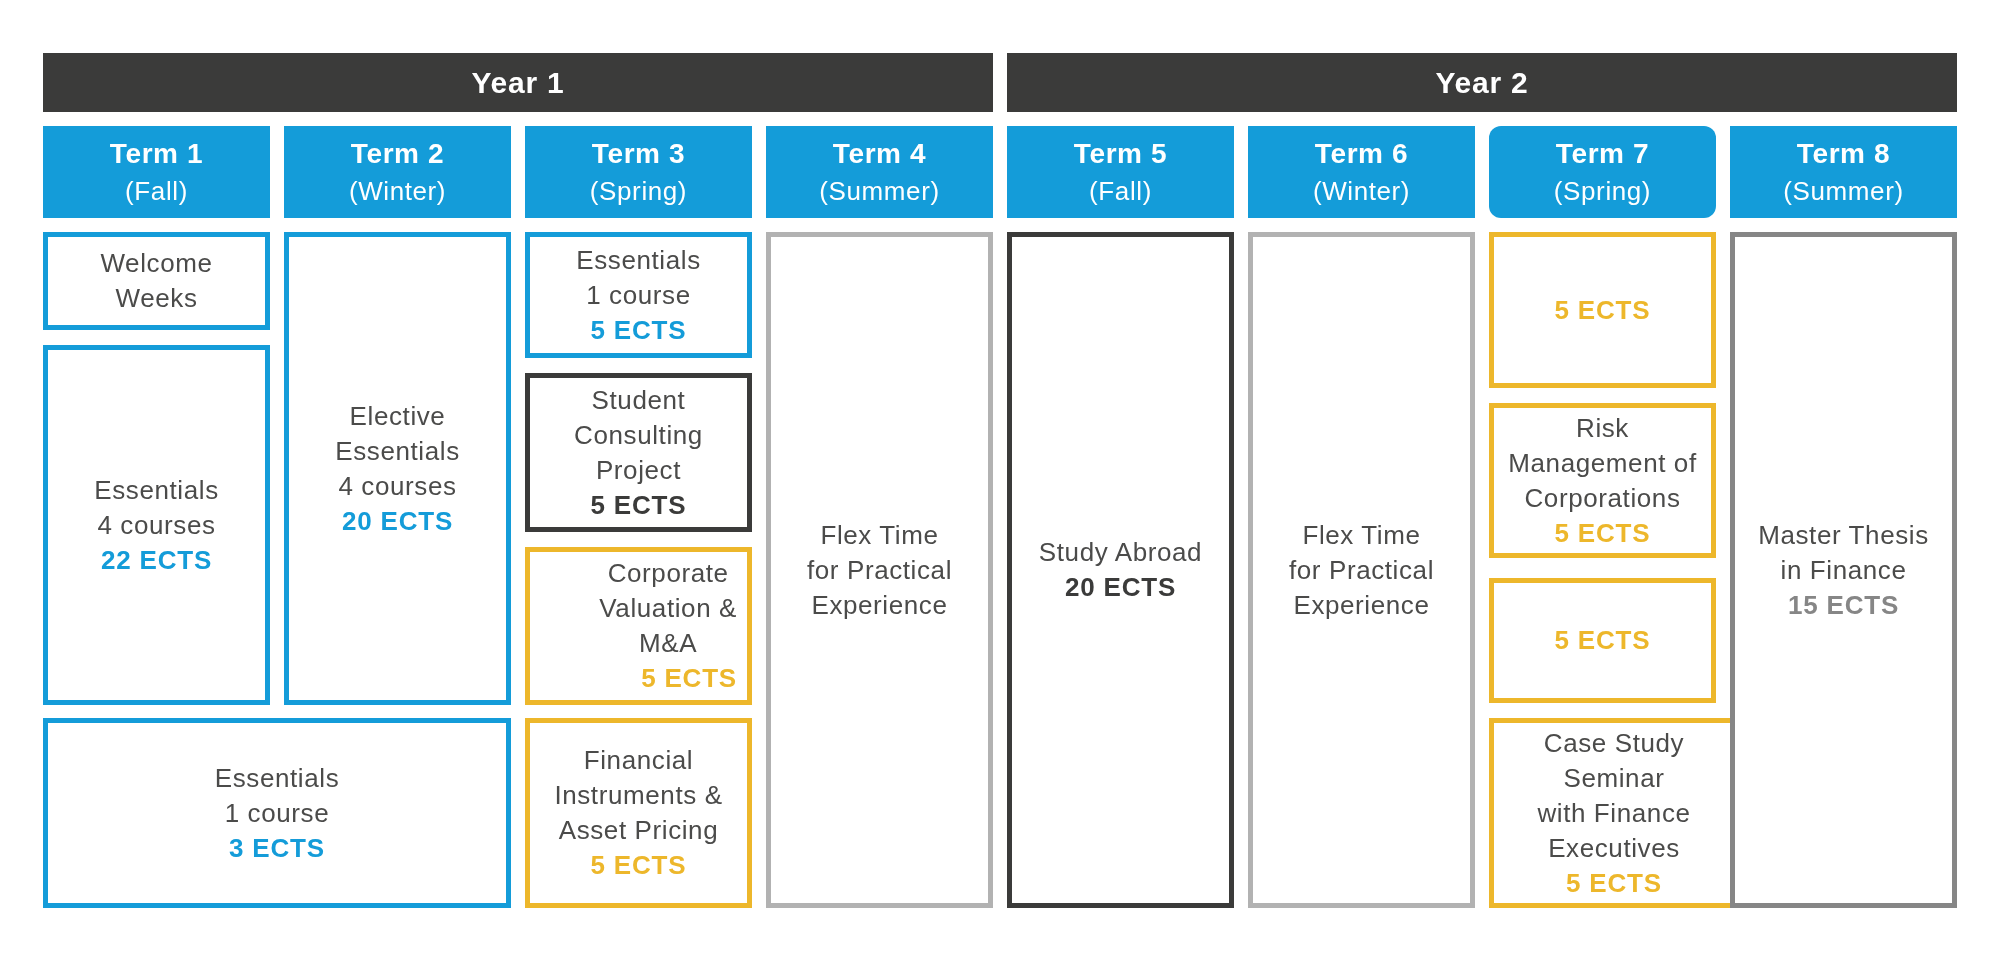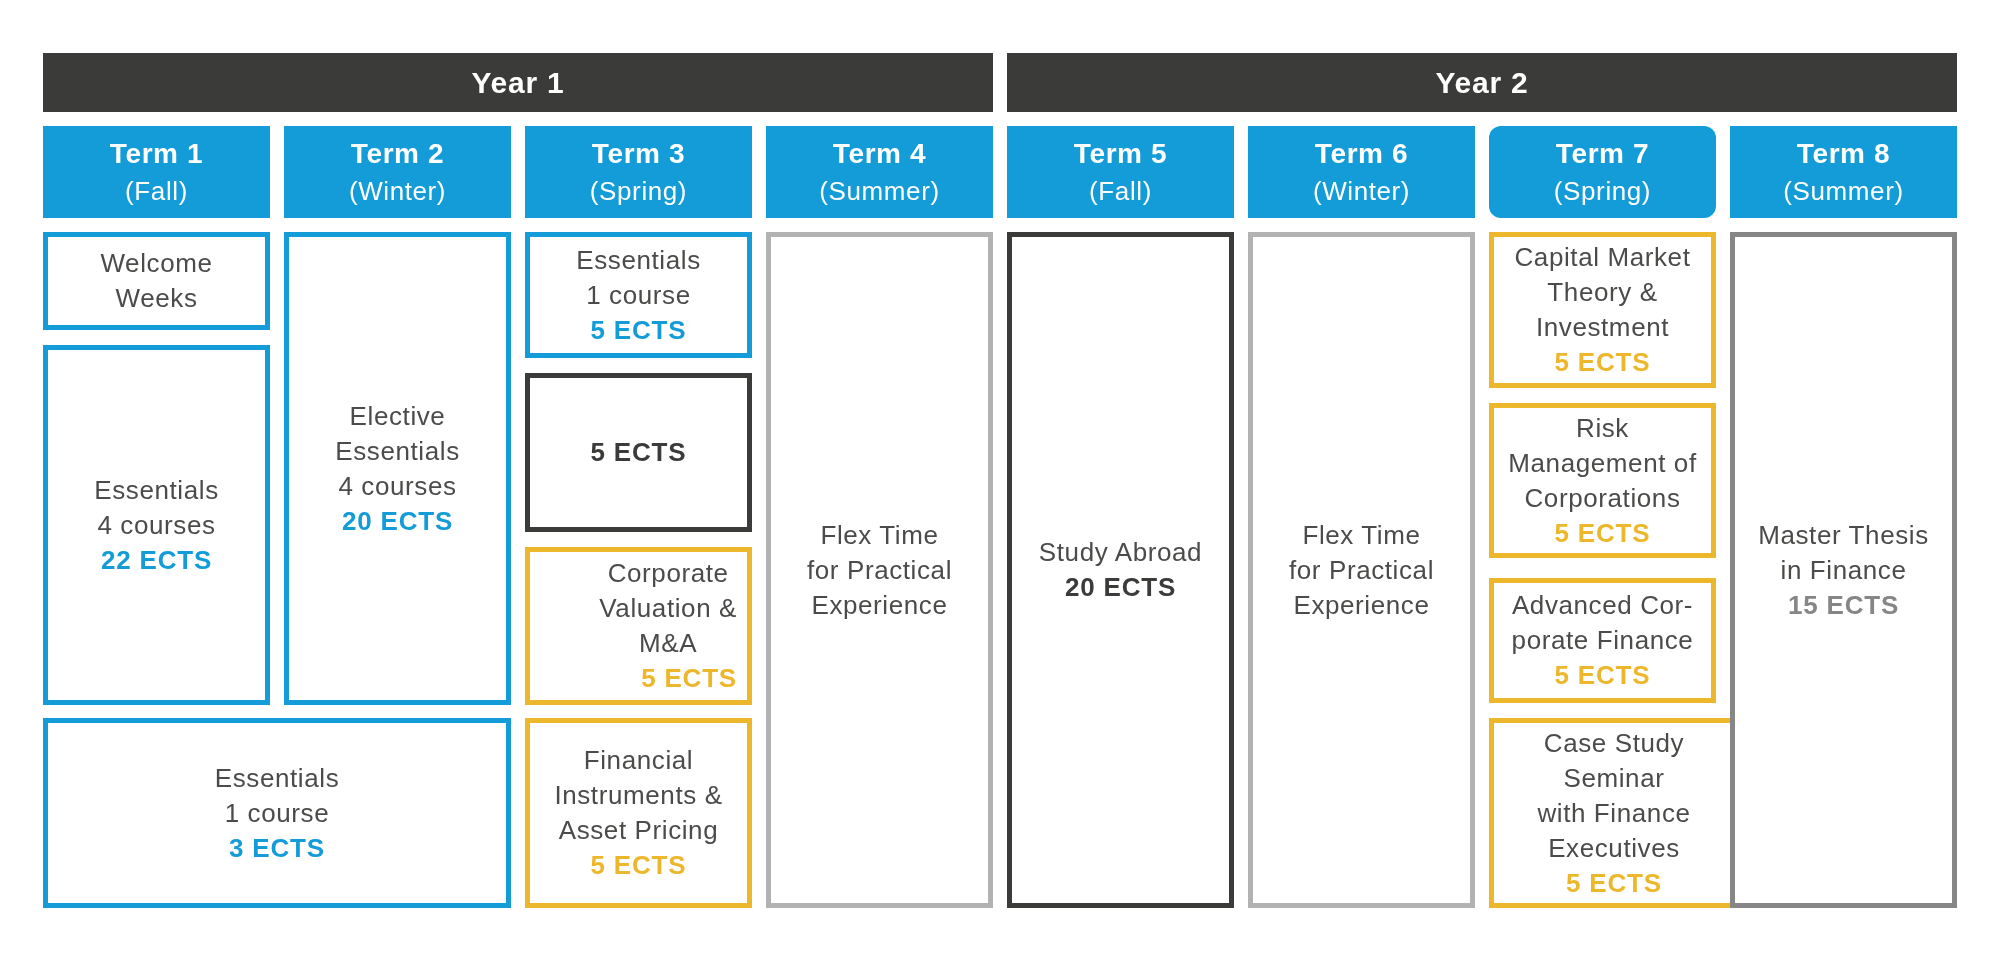--- a/index.html
+++ b/index.html
@@ -160,20 +160,23 @@
 1 course</div>
     <div class="box-ects ects-blue">3 ECTS</div>
   </div>
 
   <div class="box border-blue" style="left:525px;top:232px;width:227px;height:126px;">
     <div class="box-title">Essentials
 1 course</div>
     <div class="box-ects ects-blue">5 ECTS</div>
   </div>
   <div class="box border-dark" style="left:525px;top:373px;width:227px;height:159px;">
+    <div class="box-title">Student
+Consulting
+Project</div>
     <div class="box-ects ects-dark">5 ECTS</div>
   </div>
   <div class="box border-yellow" style="left:525px;top:547px;width:227px;height:158px;align-items:flex-end;">
     <div class="box-title">Corporate
 Valuation &amp;
 M&amp;A</div>
     <div class="box-ects ects-yellow">5 ECTS</div>
   </div>
   <div class="box border-yellow" style="left:525px;top:718px;width:227px;height:190px;">
     <div class="box-title">Financial
@@ -195,34 +198,29 @@
   </div>
 
   <div class="box border-gray-light" style="left:1248px;top:232px;width:227px;height:676px;">
     <div class="box-title">Flex Time
 for Practical
 Experience</div>
 
   </div>
 
   <div class="box border-yellow" style="left:1489px;top:232px;width:227px;height:156px;">
-    <div class="box-title">Capital Market
-Theory &amp;
-Investment</div>
     <div class="box-ects ects-yellow">5 ECTS</div>
   </div>
   <div class="box border-yellow" style="left:1489px;top:403px;width:227px;height:155px;">
     <div class="box-title">Risk
 Management of
 Corporations</div>
     <div class="box-ects ects-yellow">5 ECTS</div>
   </div>
   <div class="box border-yellow" style="left:1489px;top:578px;width:227px;height:125px;">
-    <div class="box-title">Advanced Cor-
-porate Finance</div>
     <div class="box-ects ects-yellow">5 ECTS</div>
   </div>
   <div class="box border-yellow" style="left:1489px;top:718px;width:250px;height:190px;">
     <div class="box-title">Case Study
 Seminar
 with Finance
 Executives</div>
     <div class="box-ects ects-yellow">5 ECTS</div>
   </div>
 

